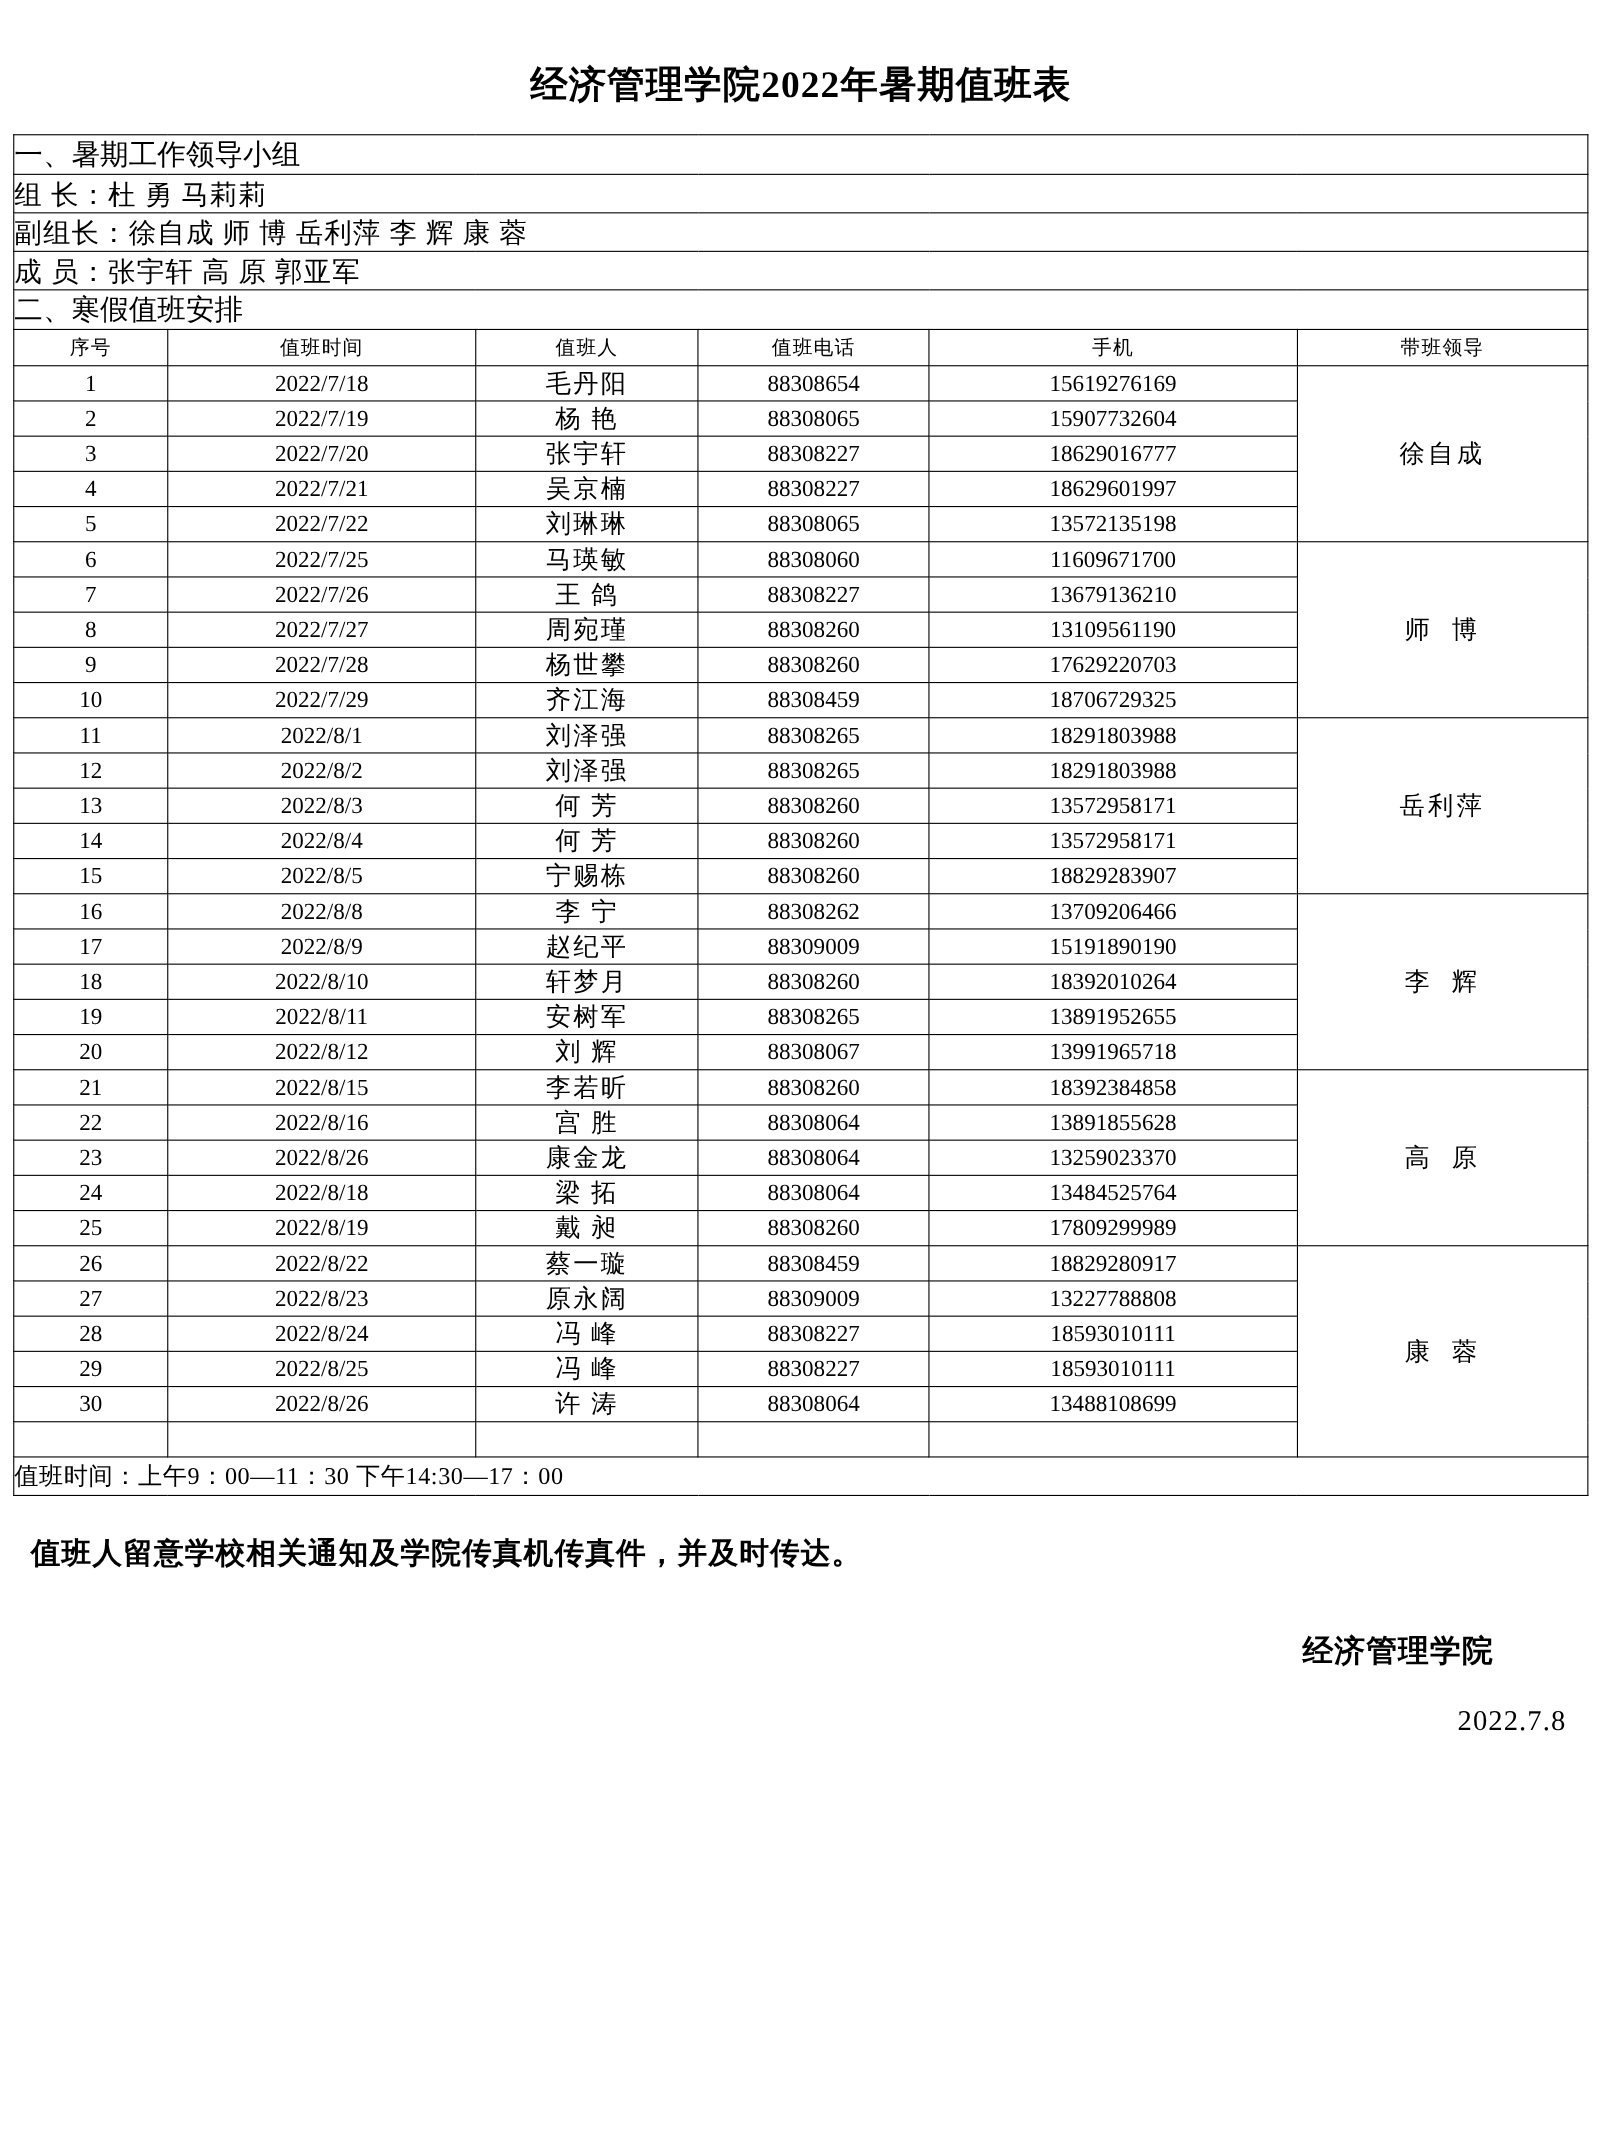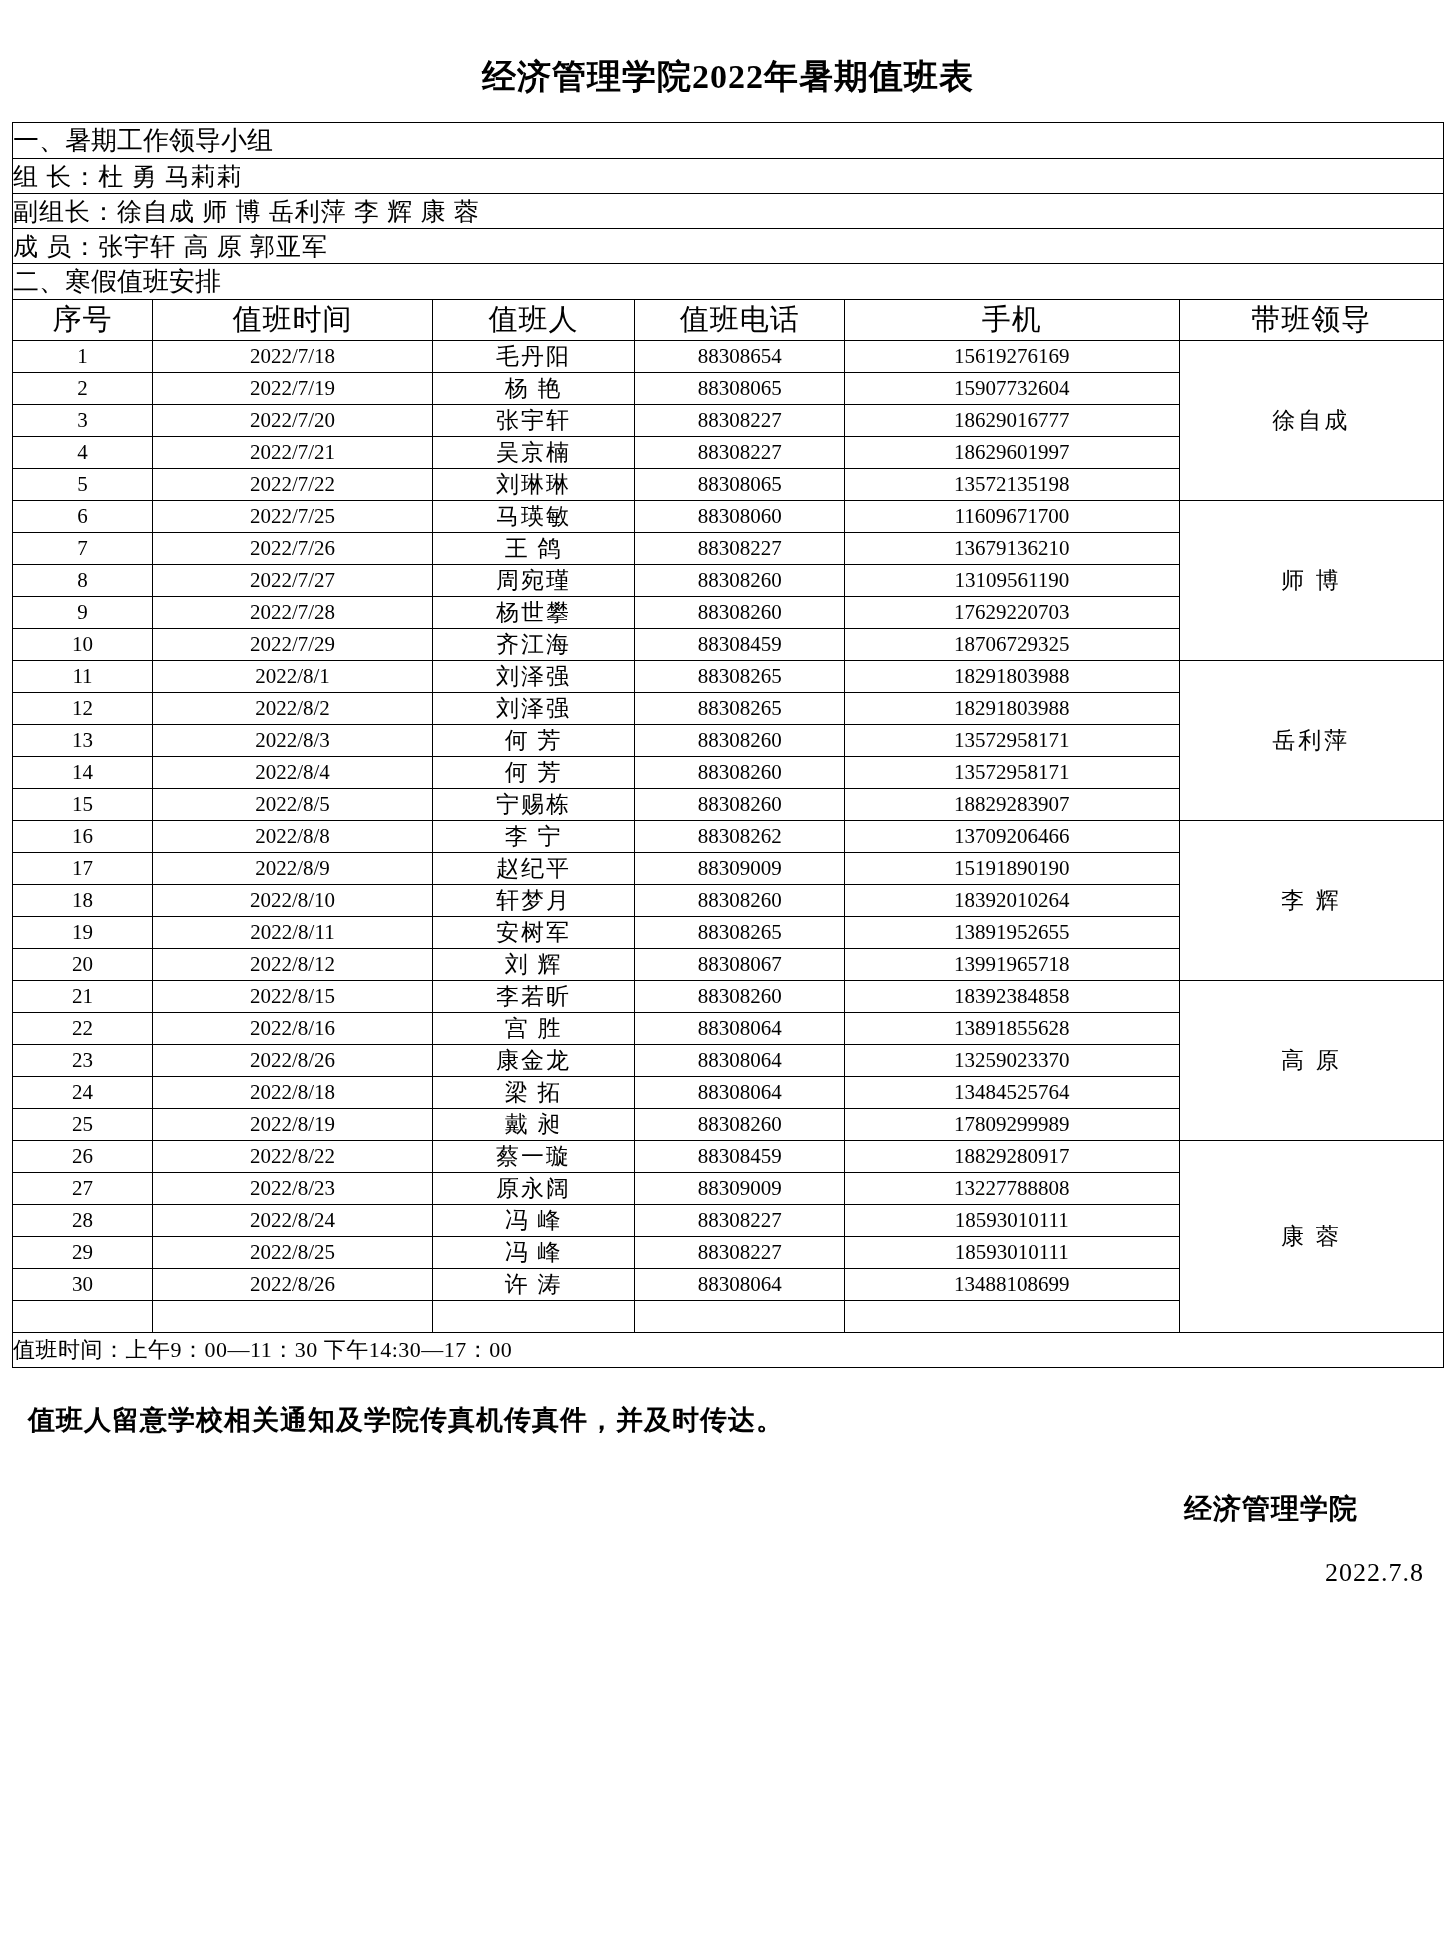--- a/index.html
+++ b/index.html
@@ -45,21 +45,21 @@
     height: 34px;
   }
   .lead-line {
     font-size: 25px;
     text-align: left;
     padding: 5px 10px 6px 10px;
     height: 34px;
     letter-spacing: 1px;
   }
   .col-head {
-    font-size: 29px;
+    font-size: 18px;
     font-weight: bold;
     text-align: center;
     height: 32px;
     letter-spacing: 1px;
   }
   td.cell {
     font-size: 22px;
     text-align: center;
     height: 31px;
     line-height: 31px;
@@ -69,20 +69,21 @@
   }
   td.name {
     font-size: 23px;
     letter-spacing: 2px;
   }
   td.leader {
     font-size: 23px;
     letter-spacing: 3px;
     text-align: center;
     vertical-align: middle;
+    font-family: Liberation Mono, monospace;
   }
   td.blank-row {
     height: 31px;
   }
   .note-row {
     font-size: 22px;
     text-align: left;
     padding: 5px 10px 6px 14px;
     height: 34px;
     letter-spacing: 0.5px;

